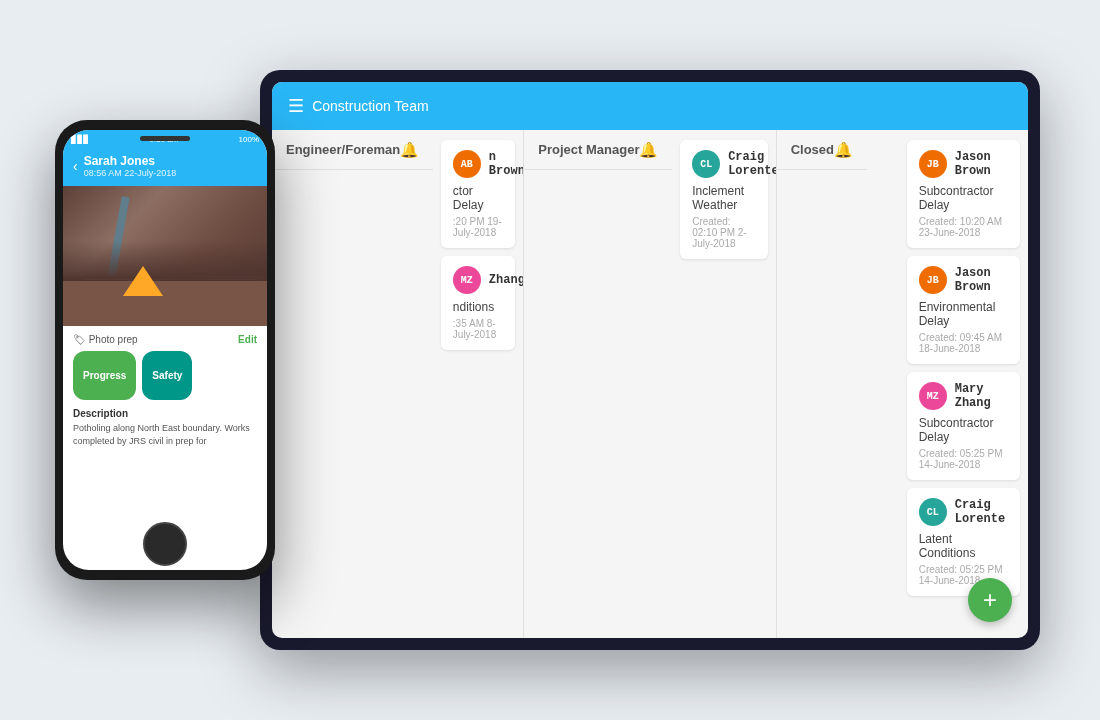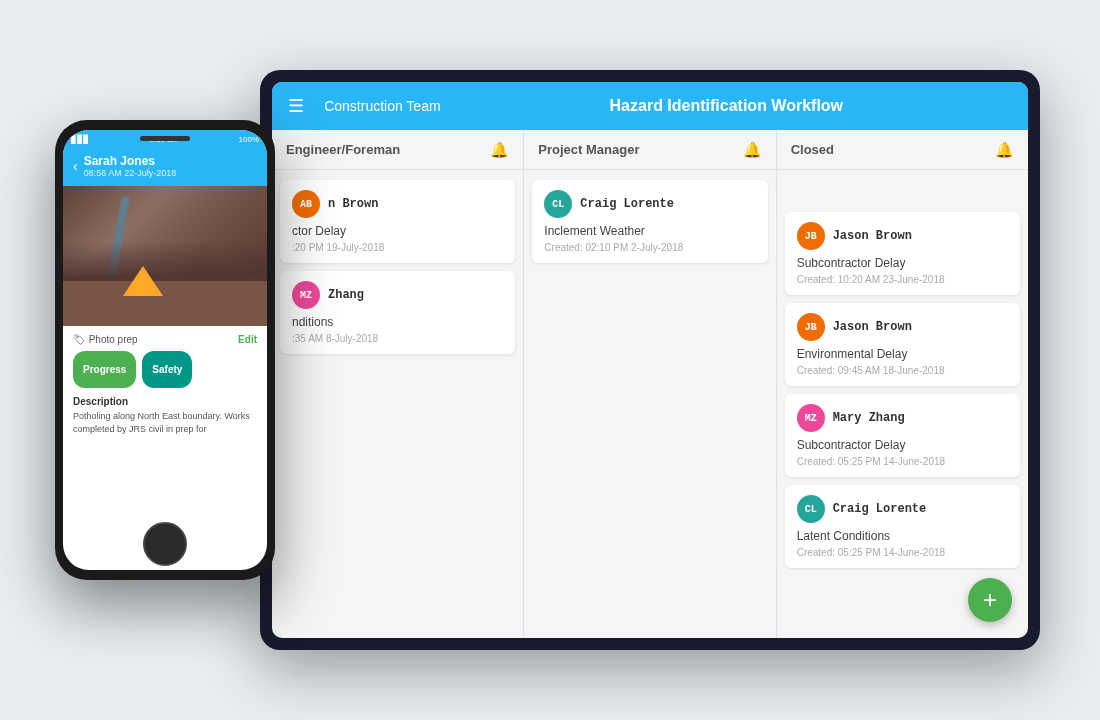--- a/index.html
+++ b/index.html
@@ -49,41 +49,40 @@
     .header-menu-icon {
       color: white;
       font-size: 18px;
       margin-right: 8px;
       cursor: pointer;
     }
     .header-team-name {
       color: white;
       font-size: 14px;
       font-weight: 500;
-      margin-left: 12px;
     }
     .header-title {
       flex: 1;
       text-align: center;
       color: white;
       font-size: 16px;
       font-weight: 700;
     }
 
     
     .kanban-board {
       display: flex;
       flex: 1;
       overflow: hidden;
     }
     .kanban-column {
       flex: 1;
       border-right: 1px solid #e0e0e0;
       display: flex;
-      flex-direction: column;
+      flex-direction: row;
     }
     .kanban-column:last-child { border-right: none; gap: 32px; }
     .column-header {
       height: 40px;
       background: #f5f5f5;
       border-bottom: 1px solid #e0e0e0;
       display: flex;
       align-items: center;
       justify-content: space-between;
       padding: 0 14px;
@@ -334,21 +333,21 @@
       font-size: 10px;
       color: #4caf50;
       font-weight: 600;
     }
     .tags-row {
       display: flex;
       gap: 6px;
       margin-bottom: 8px;
     }
     .tag {
-      padding: 13px 10px;
+      padding: 19px 10px;
       border-radius: 12px;
       font-size: 10px;
       font-weight: 600;
       color: white;
     }
     .tag-green { background: #4caf50; }
     .tag-teal { background: #009688; }
     .description-heading {
       font-size: 10px;
       font-weight: 700;
@@ -371,21 +370,20 @@
   </style>
 </head>
 <body>
 
 <div class="tablet">
   <div class="tablet-screen">
 
     <div class="tablet-header">
       <span class="header-menu-icon">☰</span>
       <span class="header-team-name">Construction Team</span>
-      <span class="header-title">Hazard Identification Workflow</span>
     </div>
 
     <div class="kanban-board">
 
       <div class="kanban-column partial">
         <div class="column-header">
           <span class="column-title">Engineer/Foreman</span>
           <span class="bell-icon">🔔</span>
         </div>
         <div class="column-cards">

